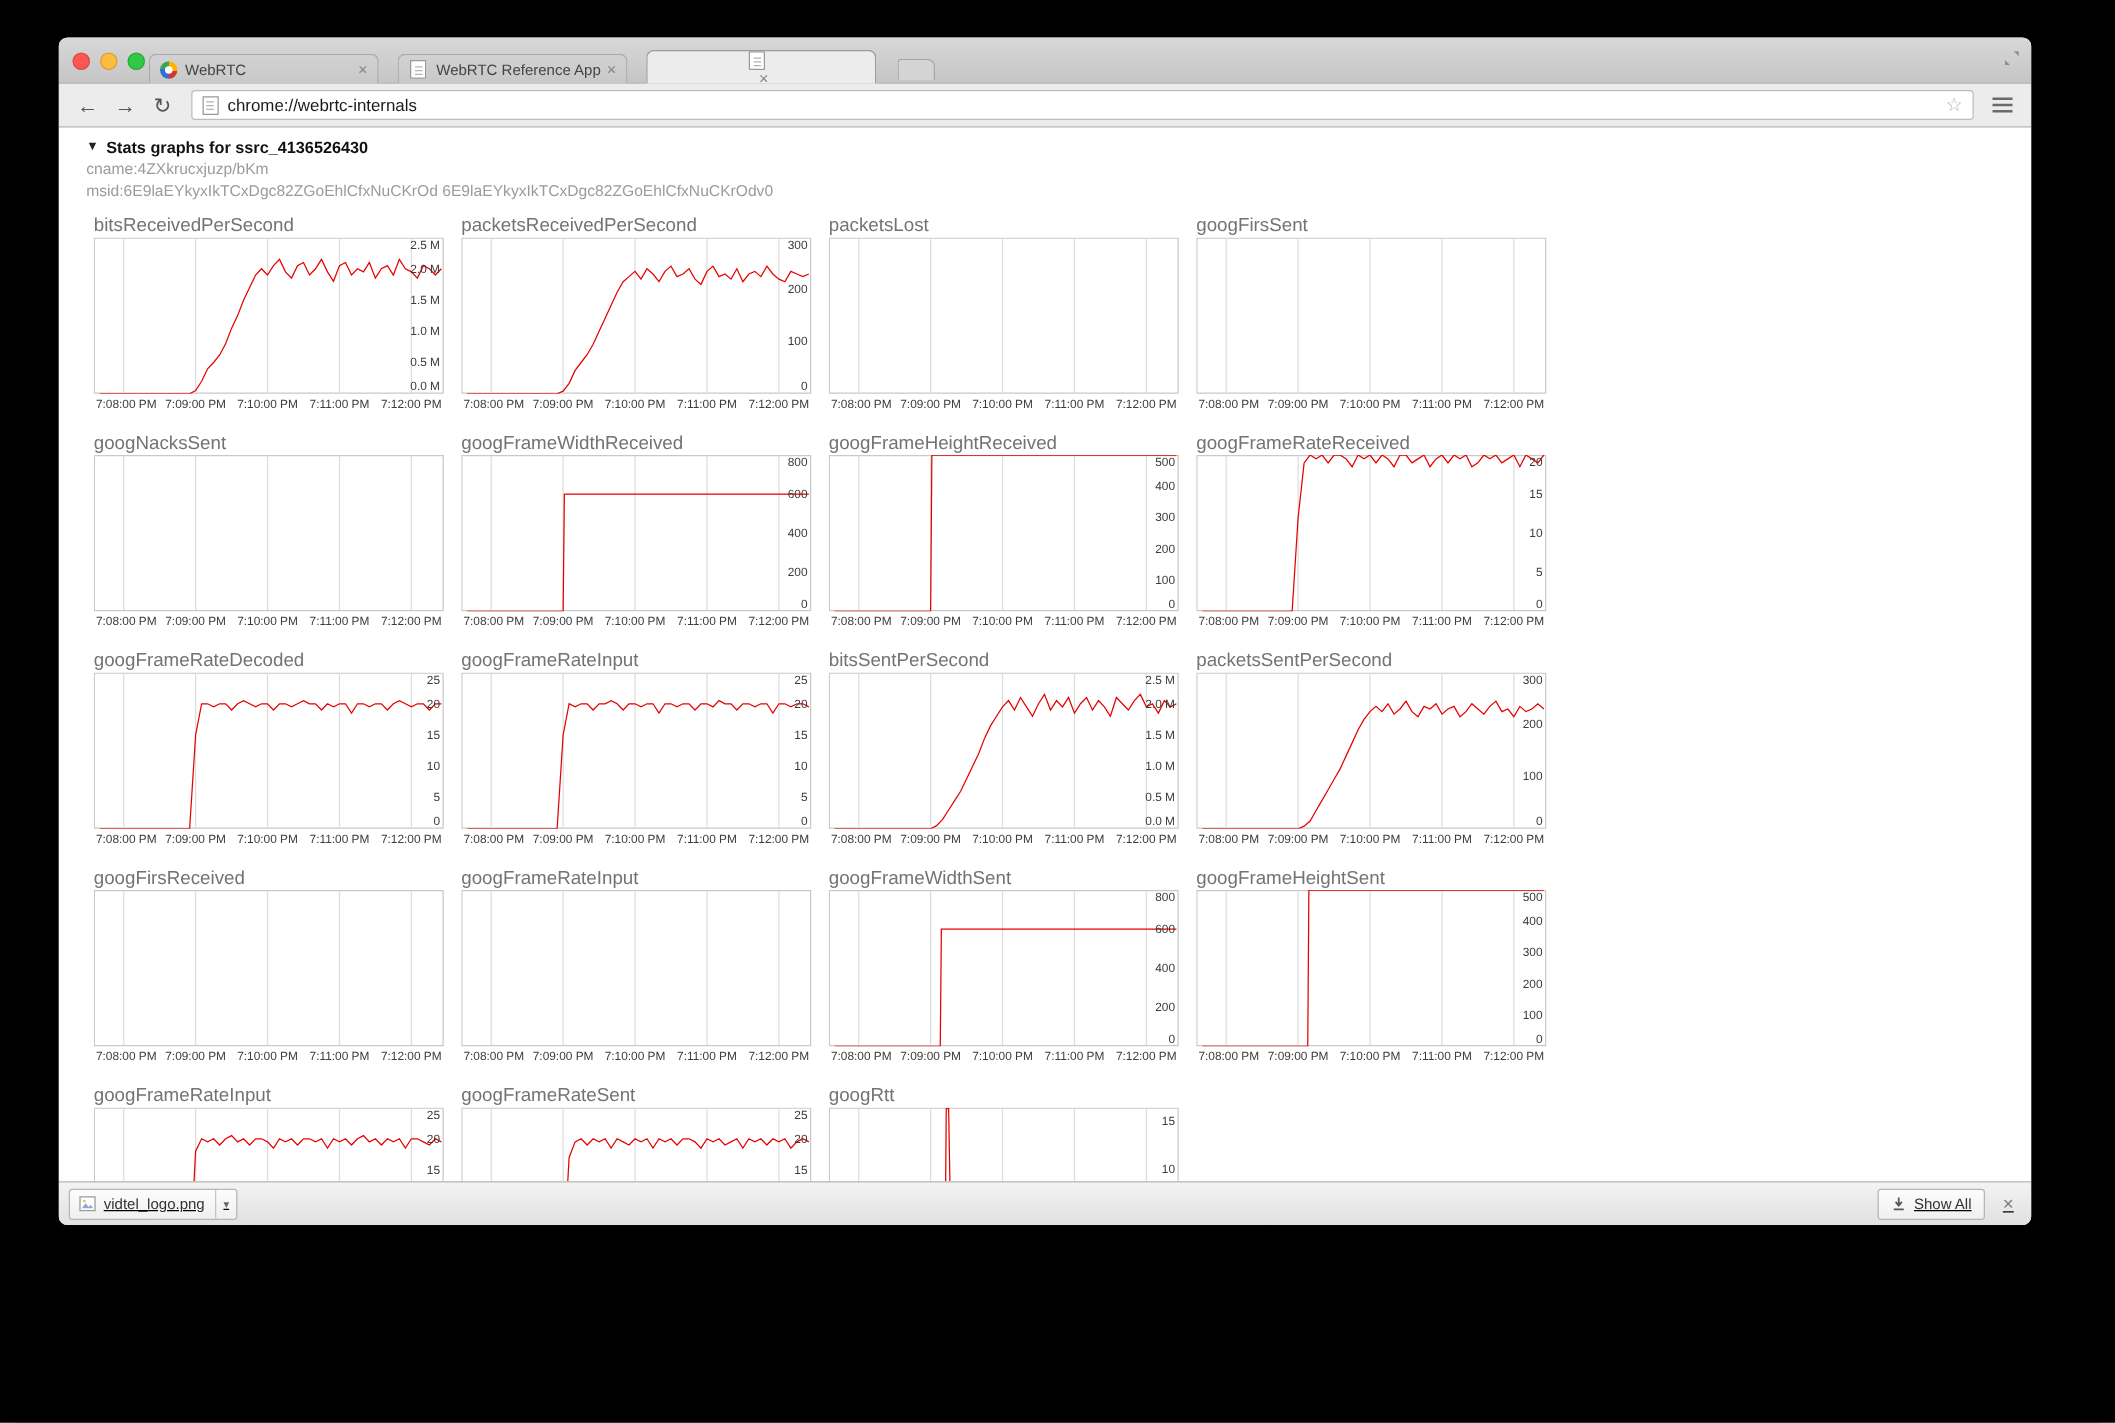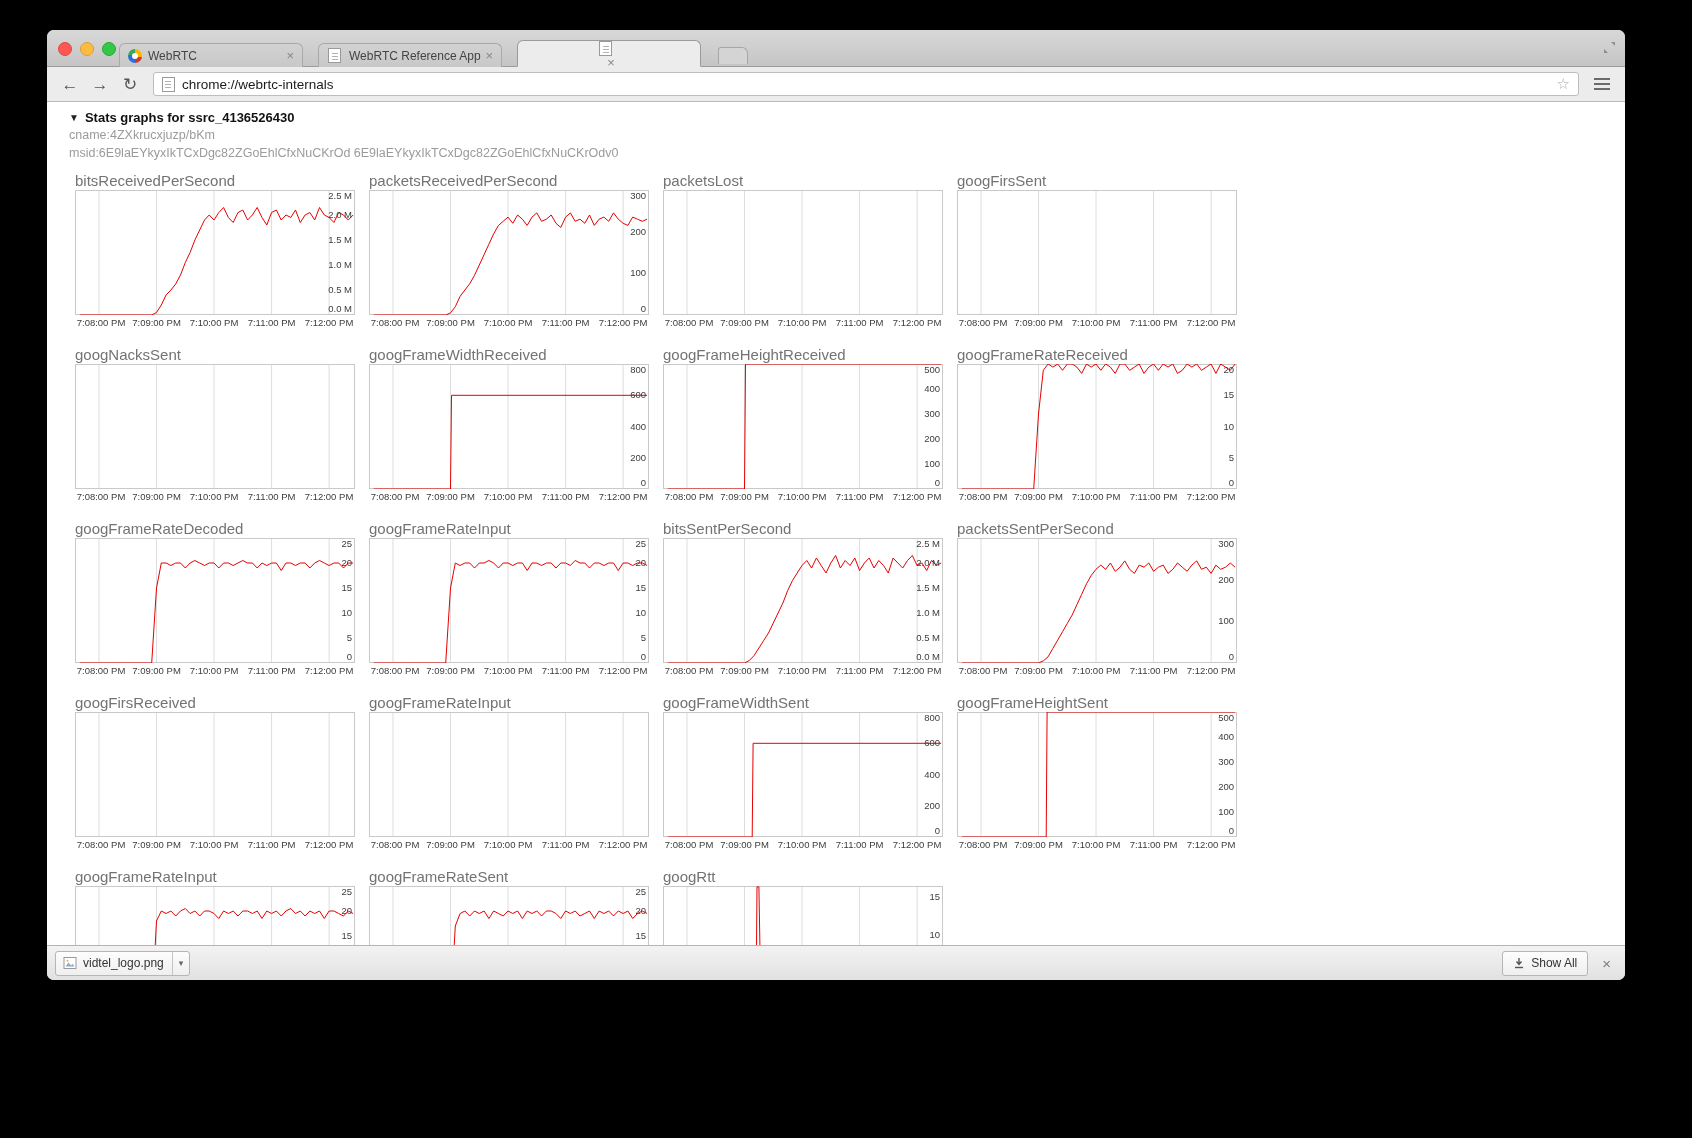--- a/index.html
+++ b/index.html
@@ -44,21 +44,21 @@
   .content{flex:1 1 auto;overflow:hidden;background:#fff;padding:8px 0 0 22px;}
   .stats-title{display:flex;align-items:center;gap:6px;font-size:13px;font-weight:bold;color:#111;}
   .collapse{font-size:10px;color:#222;}
   .meta-line{color:#9b9b9b;font-size:12.5px;line-height:16px;margin-top:2px;}
   .charts-grid{display:grid;grid-template-columns:repeat(4,294px);row-gap:14px;margin:10px 0 0 6px;}
   .chart-title{font-size:15px;color:#737373;line-height:19px;}
   .chart-svg{display:block;}
   .tick{font:9.5px "Liberation Sans","DejaVu Sans",sans-serif;fill:#3c3c3c;}
   
   .downloadbar{height:34px;background:linear-gradient(#f3f3f3,#e1e1e1);border-top:1px solid #b4b4b4;
-               display:flex;align-items:center;padding:0 8px;gap:8px;flex:0 0 auto;}
+               display:flex;align-items:center;padding:0 8px;gap:8px;flex:0 0 auto;text-decoration:underline;}
   .dl-item{height:23px;background:linear-gradient(#fdfdfd,#efefef);border:1px solid #b6b6b6;border-radius:3px;
            display:flex;align-items:center;padding-left:7px;font-size:12px;color:#333;}
   .dl-name{margin-left:6px;}
   .dl-caret{display:flex;align-items:center;height:100%;padding:0 6px;margin-left:8px;border-left:1px solid #c4c4c4;color:#666;font-size:9px;}
   .dl-spacer{flex:1;}
   .showall{height:23px;background:linear-gradient(#fdfdfd,#efefef);border:1px solid #b6b6b6;border-radius:3px;
            display:flex;align-items:center;gap:6px;padding:0 10px;font-size:12px;color:#333;}
   .dl-close{color:#7d7d7d;font-size:15px;margin:0 6px;line-height:1;}
 </style>
 </head>

